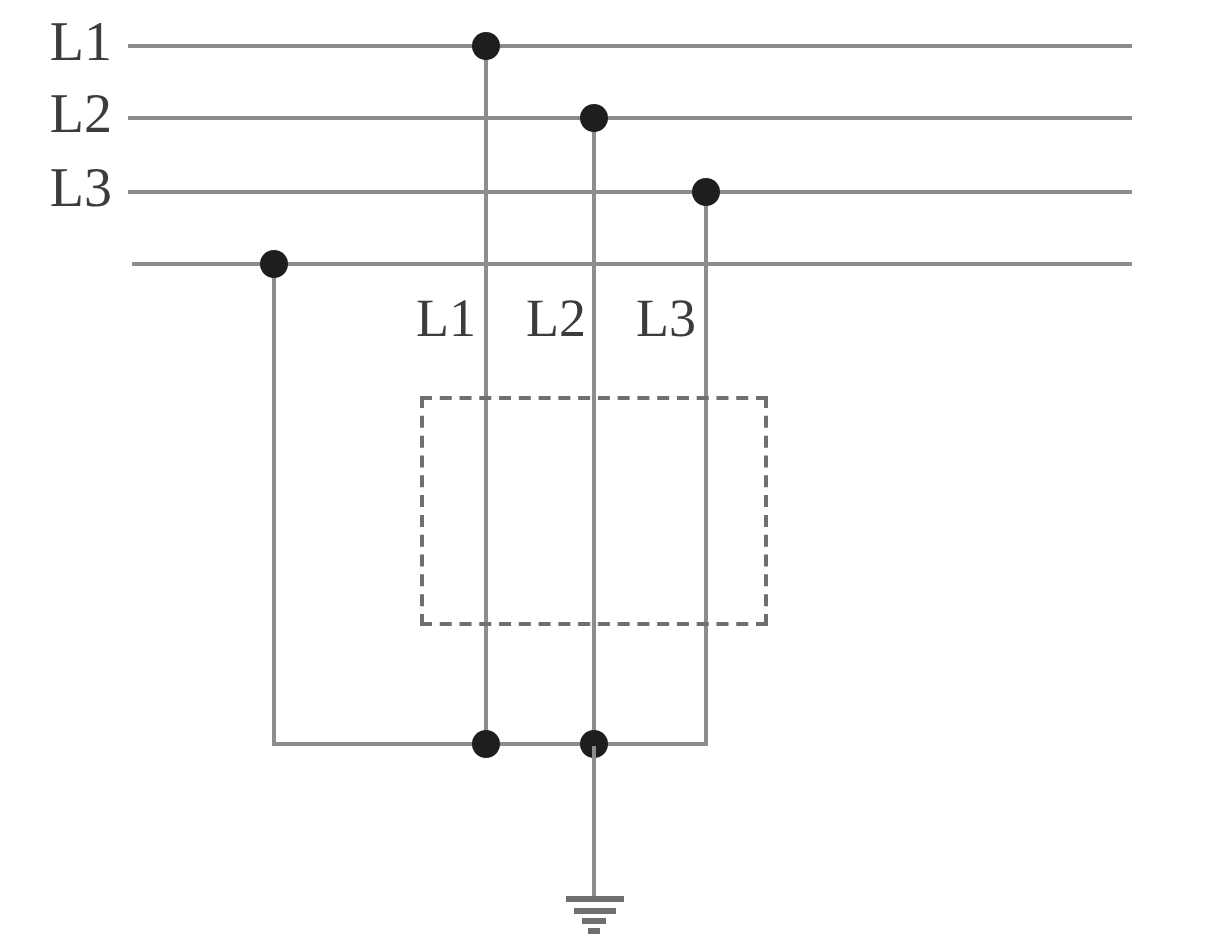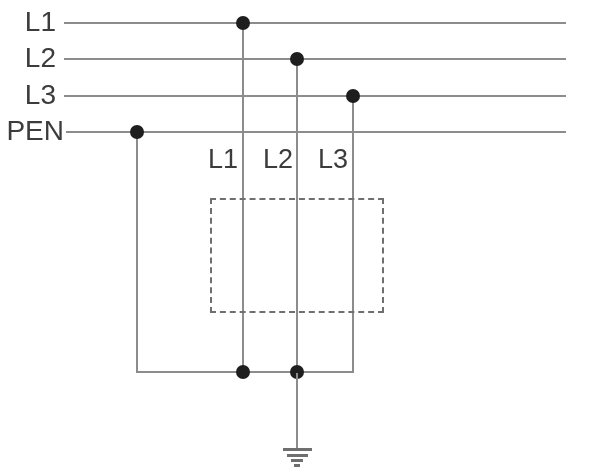--- a/index.html
+++ b/index.html
@@ -5,21 +5,21 @@
   html, body {
     margin: 0;
     padding: 0;
     background: #ffffff;
   }
   .canvas {
     position: relative;
     width: 569px;
     height: 473px;
     background: var(--background, #ffffff);
-    font-family: Liberation Sans, sans-serif;
+    font-family: Liberation Serif, serif;
     overflow: hidden;
   }
   .hline {
     position: absolute;
     height: 2px;
     background: var(--line, #8c8c8c);
   }
   .vline {
     position: absolute;
     width: 2px;
@@ -79,21 +79,20 @@
 <div class="canvas">
 
   <div class="hline" style="left:64px;  top:22px;  width:502px;"></div>
   <div class="hline" style="left:64px;  top:58px;  width:502px;"></div>
   <div class="hline" style="left:64px;  top:95px;  width:502px;"></div>
   <div class="hline" style="left:66px;  top:131px; width:500px;"></div>
 
   <div class="label feeder-label" style="left:0;top:8px;">L1</div>
   <div class="label feeder-label" style="left:0;top:44px;">L2</div>
   <div class="label feeder-label" style="left:0;top:81px;">L3</div>
-  <div class="label feeder-label wide" style="left:0;top:117px;">PEN</div>
 
   <div class="vline" style="left:242px; top:23px;  height:350px;"></div>
   <div class="vline" style="left:296px; top:59px;  height:314px;"></div>
   <div class="vline" style="left:352px; top:96px;  height:277px;"></div>
   <div class="vline" style="left:136px; top:132px; height:241px;"></div>
 
   <div class="dot" style="left:236px; top:16px;"></div>
   <div class="dot" style="left:290px; top:52px;"></div>
   <div class="dot" style="left:346px; top:89px;"></div>
   <div class="dot" style="left:130px; top:125px;"></div>

